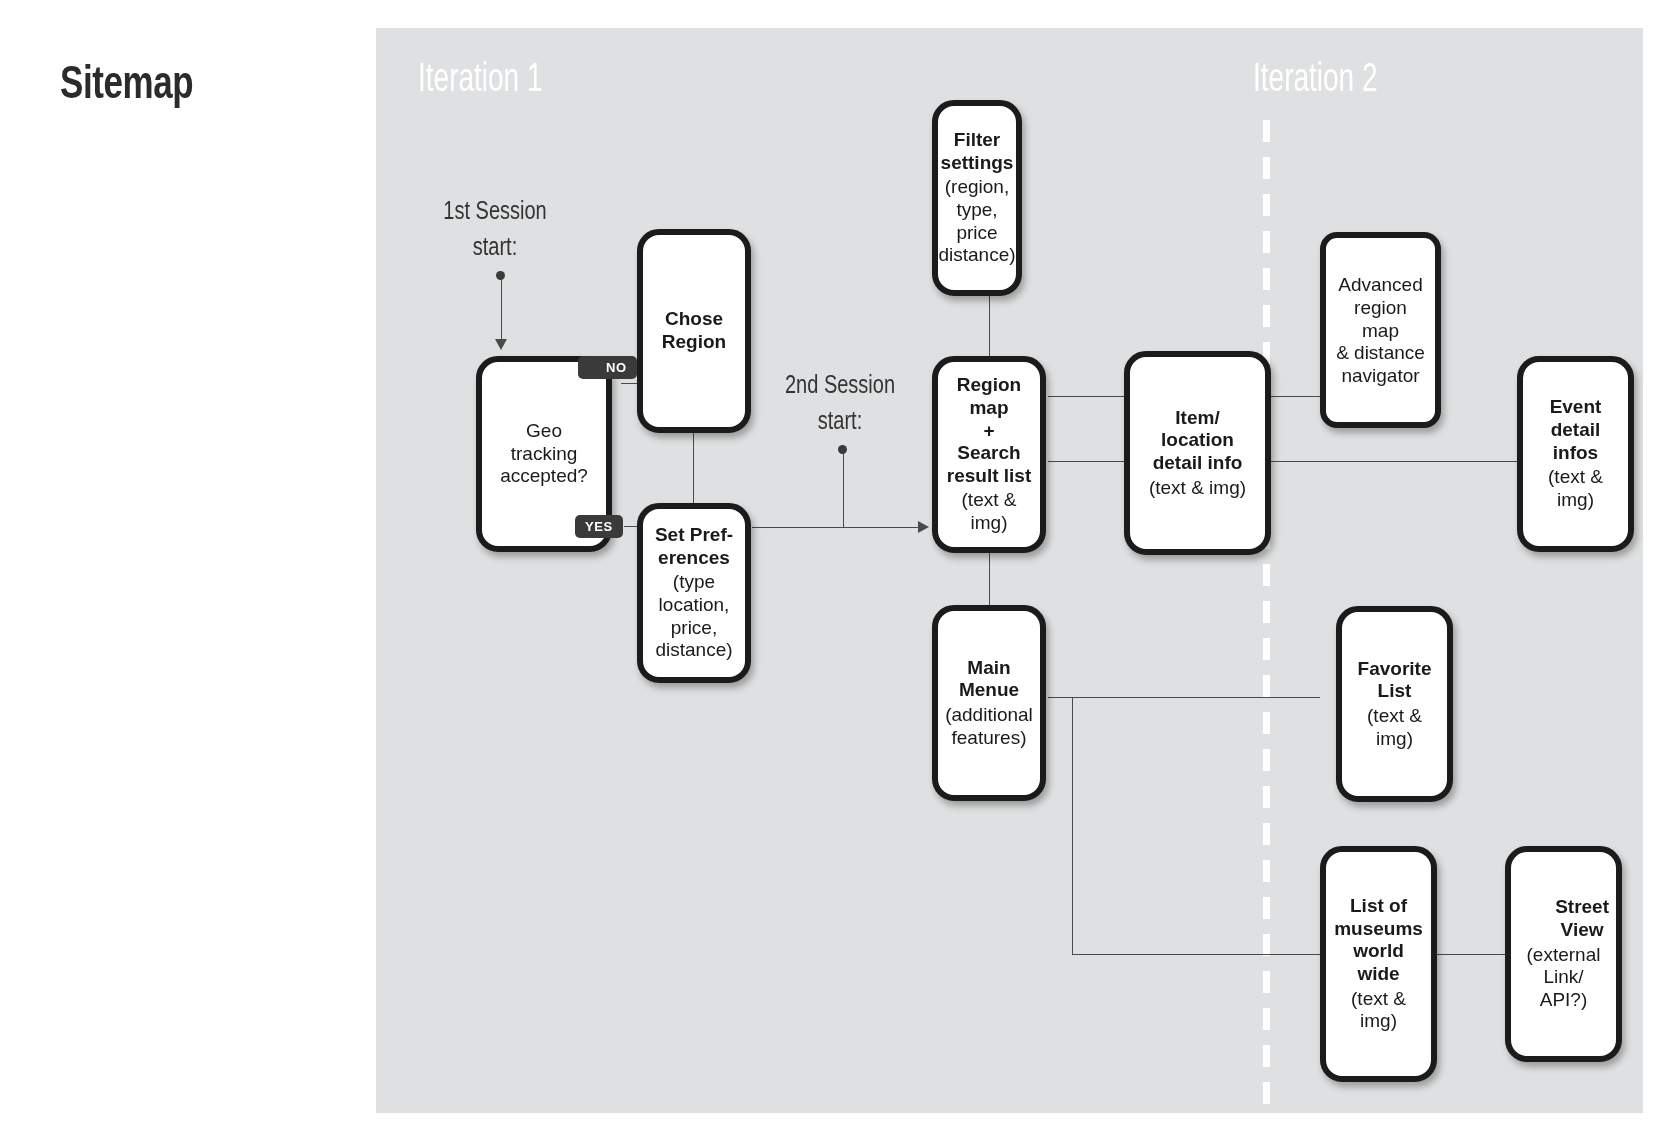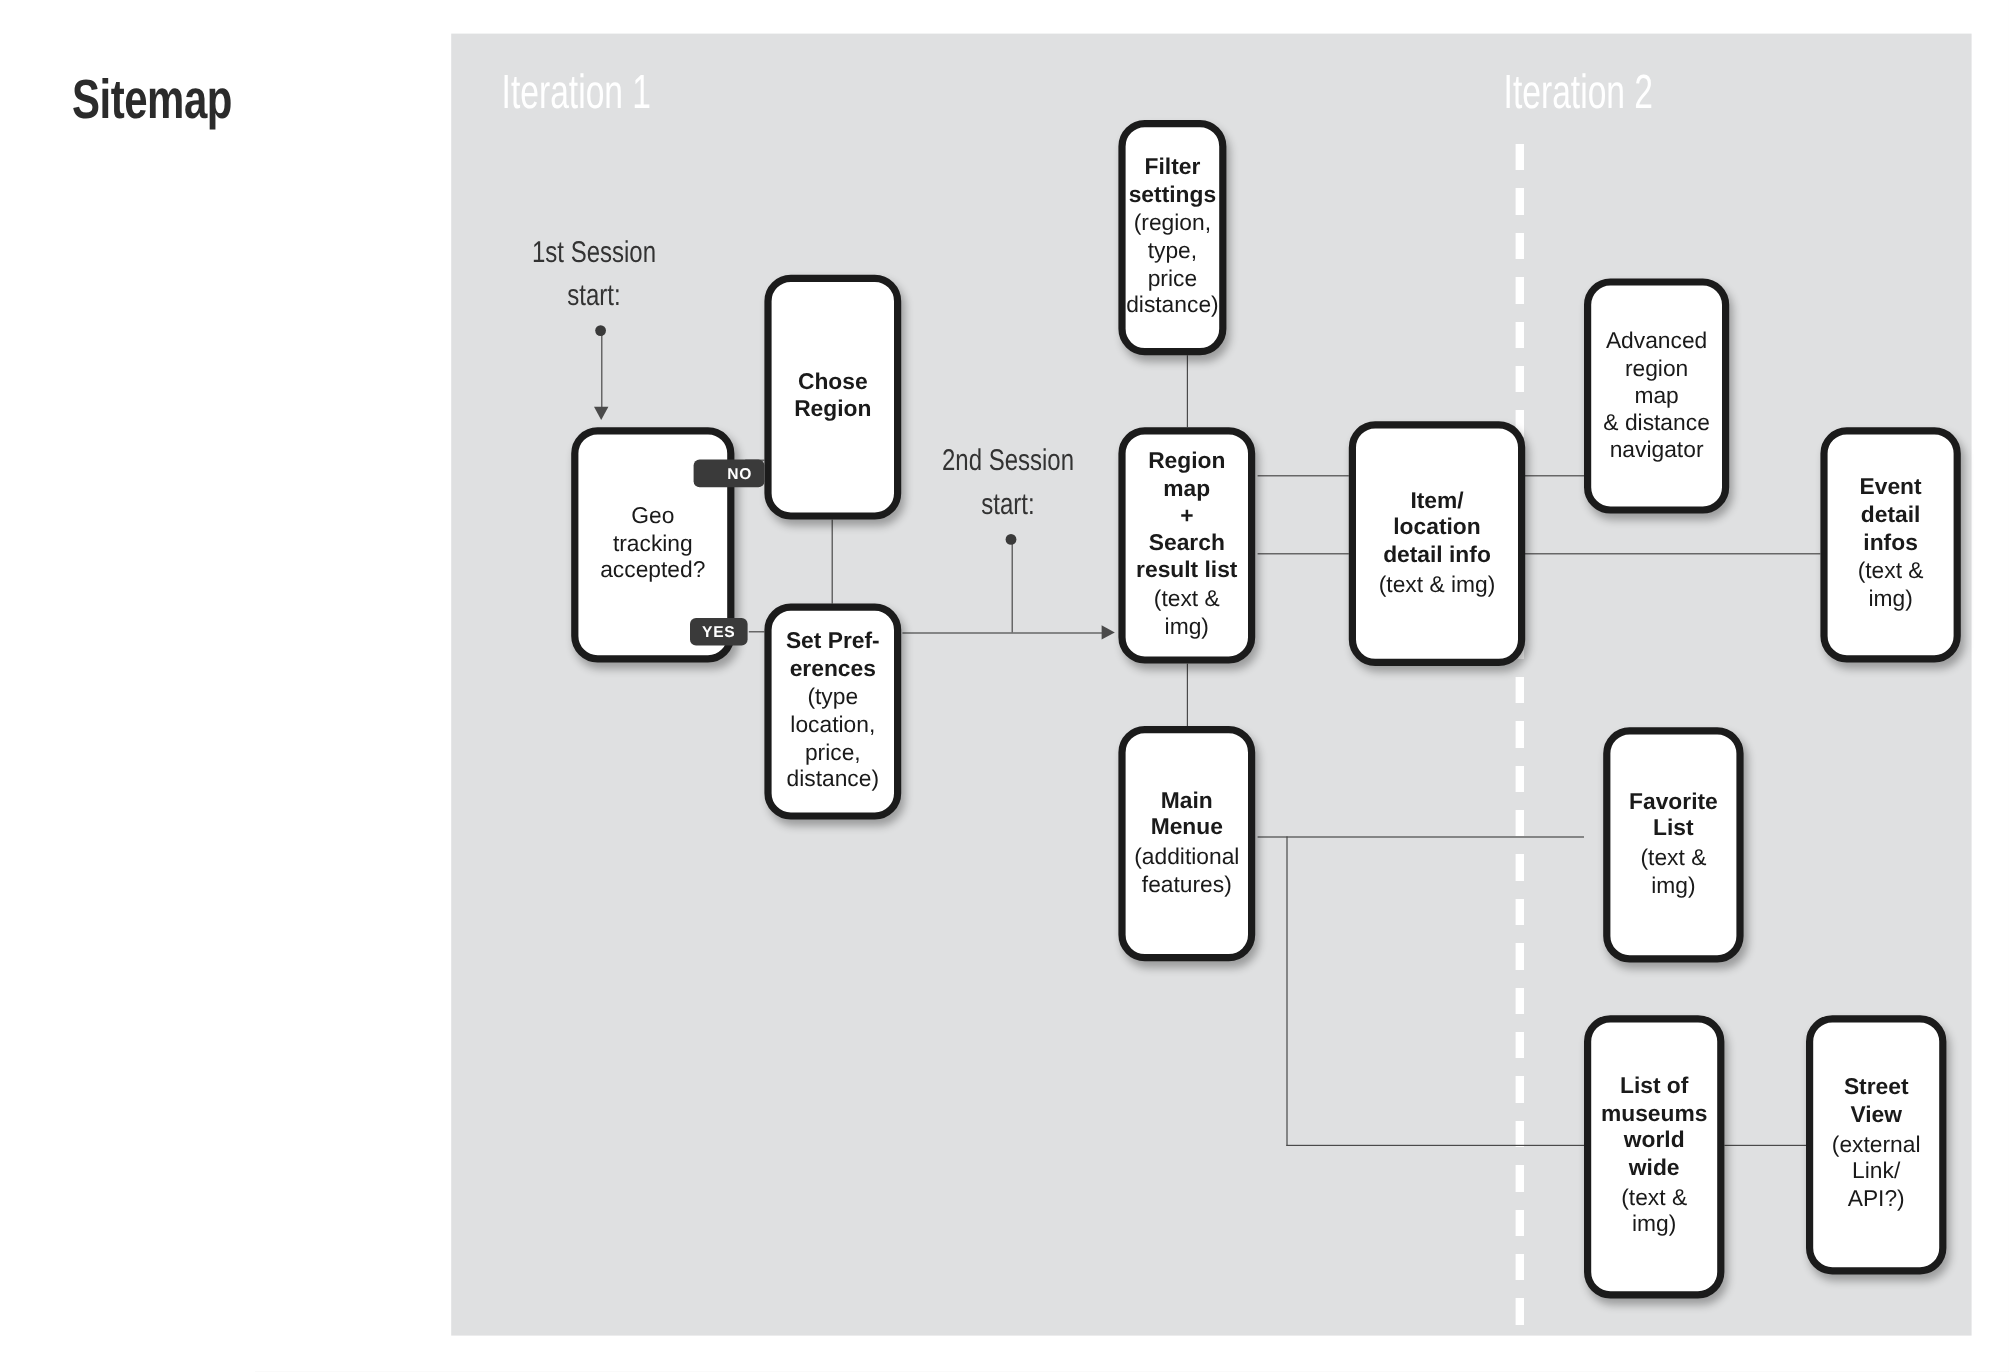--- a/index.html
+++ b/index.html
@@ -216,21 +216,21 @@
 
 <div class="vline" style="left:989px; top:553px; height:52px;"></div>
 
 <div class="hline" style="left:1048px; top:697px; width:272px;"></div>
 
 <div class="vline" style="left:1072px; top:697px; height:258px;"></div>
 <div class="hline" style="left:1072px; top:954px; width:248px;"></div>
 
 <div class="hline" style="left:1437px; top:954px; width:68px;"></div>
 
-<div class="branch-badge" style="left:578px; top:383px;padding-left:28px;">NO</div>
+<div class="branch-badge" style="left:578px; top:356px;padding-left:28px;">NO</div>
 <div class="branch-badge" style="left:575px; top:515px;">YES</div>
 
 <div class="node plain" style="left:440px; top:356px; width:136px; height:196px;margin-left:36px;">
   <div class="title">Geo
 tracking
 accepted?</div>
 </div>
 
 <div class="node" style="left:637px; top:229px; width:114px; height:204px;">
   <div class="title">Chose
@@ -263,21 +263,21 @@
   <div class="subtitle">(text &amp; img)</div>
 </div>
 
 <div class="node" style="left:1124px; top:351px; width:147px; height:204px;">
   <div class="title">Item/
 location
 detail info</div>
   <div class="subtitle">(text &amp; img)</div>
 </div>
 
-<div class="node plain" style="left:1320px; top:232px; width:121px; height:196px;">
+<div class="node plain" style="left:1320px; top:232px; width:121px; height:196px;border-radius:17px;">
   <div class="subtitle">Advanced
 region map
 &amp; distance
 navigator</div>
 </div>
 
 <div class="node" style="left:1517px; top:356px; width:117px; height:196px;">
   <div class="title">Event
 detail infos</div>
   <div class="subtitle">(text &amp; img)</div>
@@ -296,18 +296,18 @@
   <div class="subtitle">(text &amp; img)</div>
 </div>
 
 <div class="node" style="left:1320px; top:846px; width:117px; height:236px;">
   <div class="title">List of
 museums
 world wide</div>
   <div class="subtitle">(text &amp; img)</div>
 </div>
 
-<div class="node" style="left:1505px; top:846px; width:117px; height:216px;">
+<div class="node" style="left:1505px; top:846px; width:117px; height:216px;align-items:flex-end;">
   <div class="title">Street
 View</div>
   <div class="subtitle">(external
 Link/ API?)</div>
 </div>
 
 </body></html>

